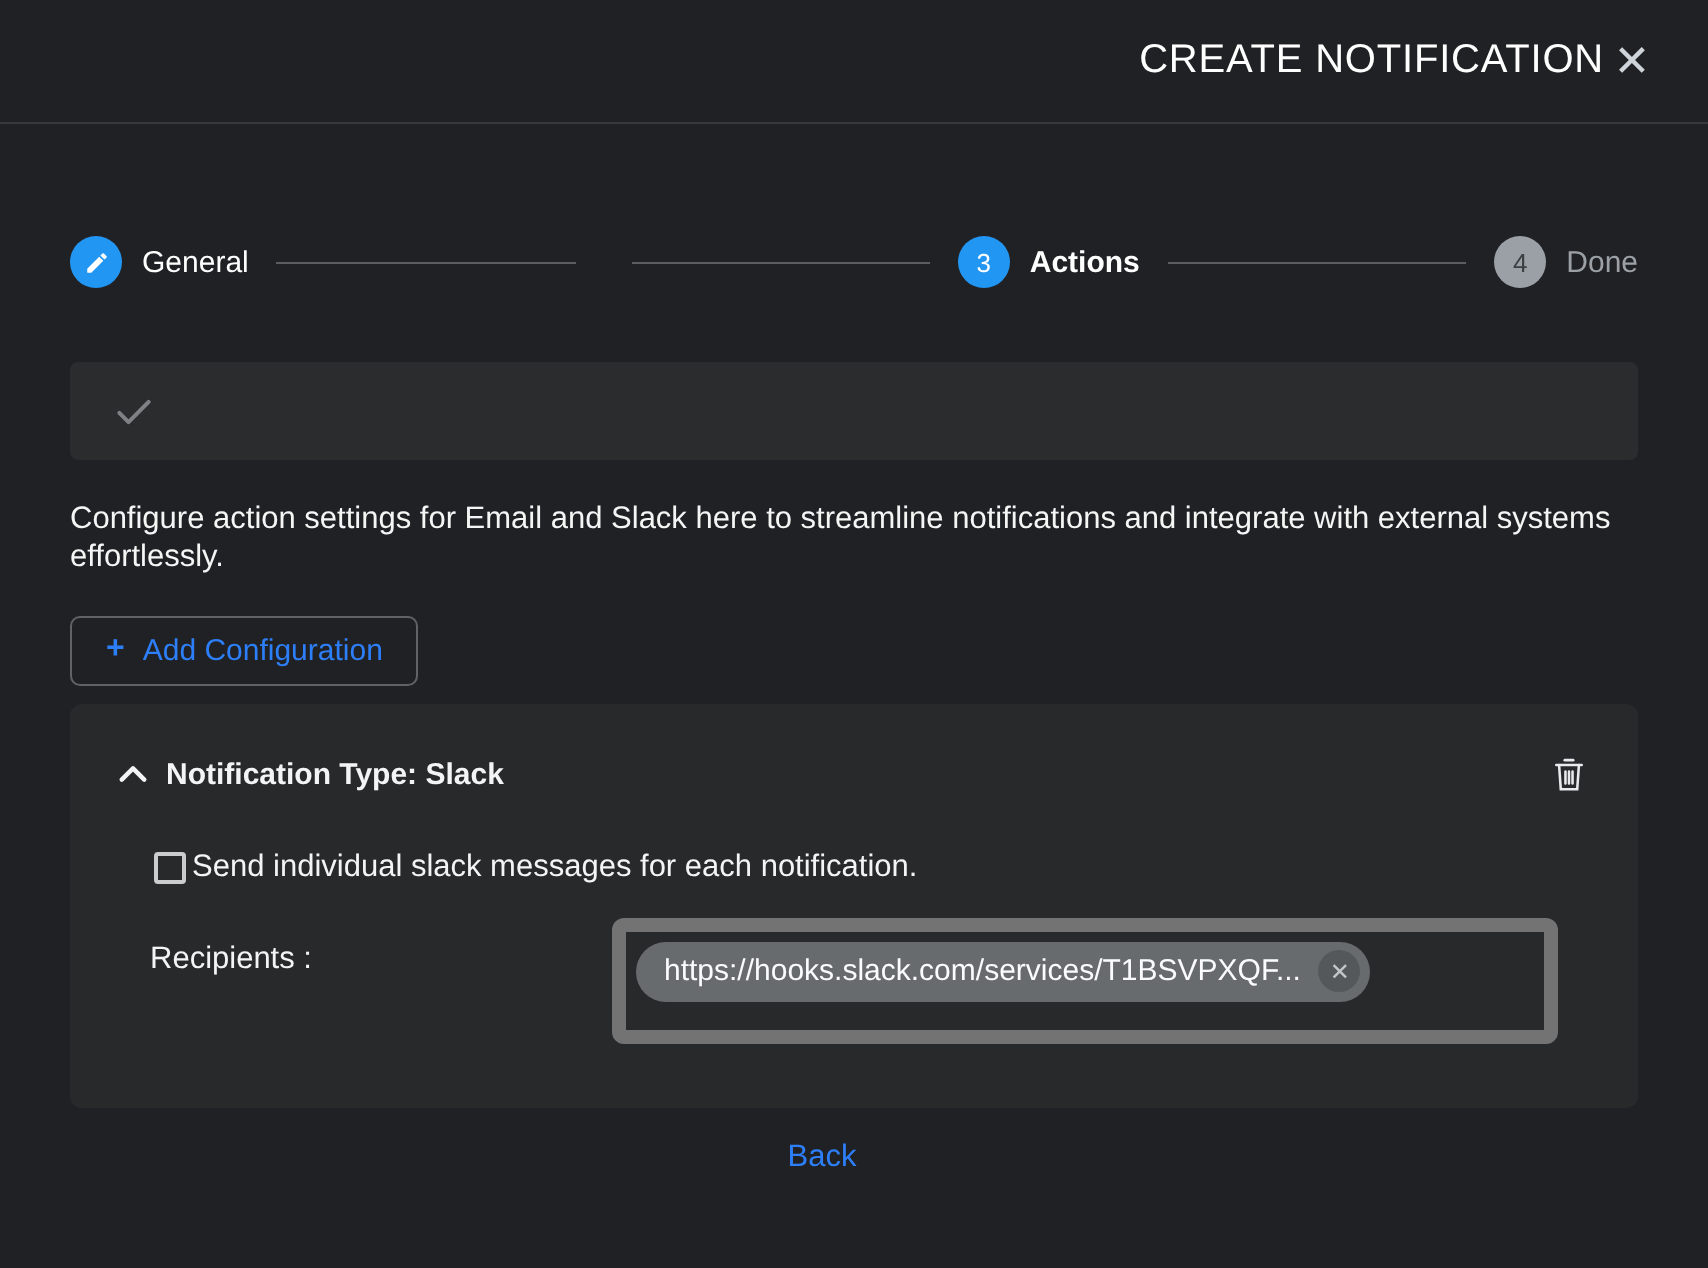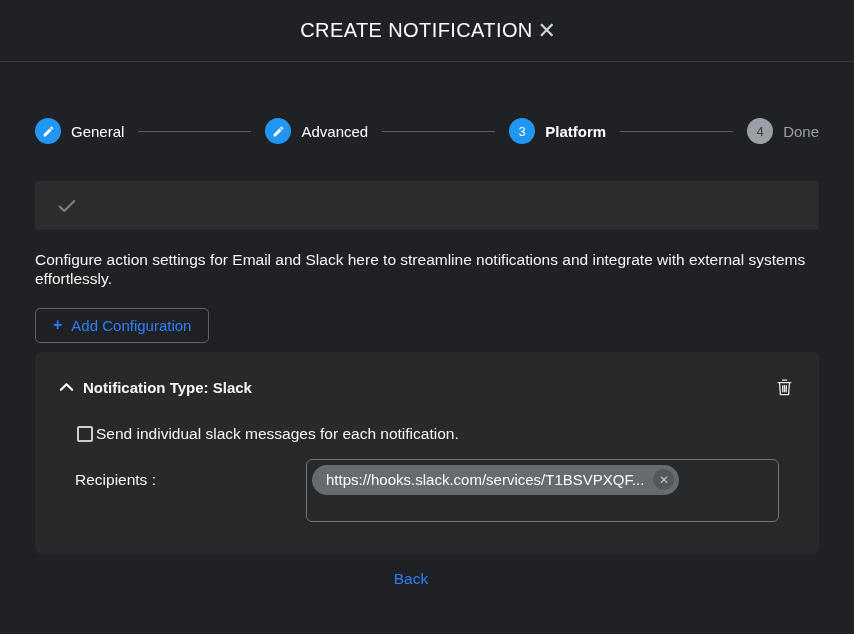--- a/index.html
+++ b/index.html
@@ -17,21 +17,21 @@
   }
   *{box-sizing:border-box;margin:0;padding:0;}
   html,body{background:#111;}
   body{font-family:"Liberation Sans","DejaVu Sans",sans-serif;}
   .modal{
     position:relative;width:854px;height:634px;background:var(--bg);
     color:var(--text);overflow:hidden;
   }
   
   .modal-header{
-    height:62px;display:flex;align-items:center;justify-content:center;
+    height:62px;display:flex;align-items:center;justify-content:flex-end;
     padding:0 24px 0 31px;border-bottom:1px solid #37383b;
   }
   .modal-title{font-size:20px;font-weight:500;letter-spacing:.4px;color:#ffffff;}
   .close-btn{
     width:28px;height:28px;display:flex;align-items:center;justify-content:center;
     background:none;border:none;cursor:pointer;color:#cfd4da;font-size:22px;line-height:1;
   }
   
   .modal-body{padding:0 35px;}
   
@@ -82,21 +82,21 @@
   }
   .checkbox-label{font-size:15.5px;color:#f3f4f5;}
   
   .recipients-row{display:flex;margin-top:16px;}
   .recipients-label{
     font-size:15.5px;color:#f3f4f5;margin-left:16px;padding-top:12px;
     width:231px;flex:0 0 auto;
   }
   .recipients-input{
     flex:1 1 auto;margin-right:16px;min-height:63px;
-    border:1px solid #737373;border-radius:6px;padding:5px;cursor:text;
+    border:7px solid #737373;border-radius:6px;padding:5px;cursor:text;
   }
   .chip{
     display:inline-flex;align-items:center;max-width:100%;
     height:30px;background:var(--chip);border-radius:16px;
     padding:0 5px 0 14px;gap:9px;
   }
   .chip-text{
     font-size:15px;color:#fafbfc;white-space:nowrap;overflow:hidden;
     text-overflow:ellipsis;max-width:345px;
   }
@@ -139,34 +139,26 @@
         <span class="step-circle">
           <svg width="13" height="13" viewBox="0 0 24 24" fill="#ffffff">
               <path d="M3 17.25V21h3.75L17.81 9.94l-3.75-3.75L3 17.25zM20.71 7.04a1 1 0 0 0 0-1.41l-2.34-2.34a1 1 0 0 0-1.41 0l-1.83 1.83 3.75 3.75 1.83-1.83z"></path>
             </svg>
         </span>
         <span class="step-label">General</span>
       </div>
 
       <div class="connector"></div>
 
-      <div class="step">
-        <span class="step-circle">
-          <svg width="13" height="13" viewBox="0 0 24 24" fill="#ffffff">
-              <path d="M3 17.25V21h3.75L17.81 9.94l-3.75-3.75L3 17.25zM20.71 7.04a1 1 0 0 0 0-1.41l-2.34-2.34a1 1 0 0 0-1.41 0l-1.83 1.83 3.75 3.75 1.83-1.83z"></path>
-            </svg>
-        </span>
-        <span class="step-label">Advanced</span>
-      </div>
 
       <div class="connector"></div>
 
       <div class="step">
         <span class="step-circle">3</span>
-        <span class="step-label active">Platform</span>
+        <span class="step-label active">Actions</span>
       </div>
 
       <div class="connector"></div>
 
       <div class="step">
         <span class="step-circle inactive">4</span>
         <span class="step-label inactive">Done</span>
       </div>
 
     </div>

